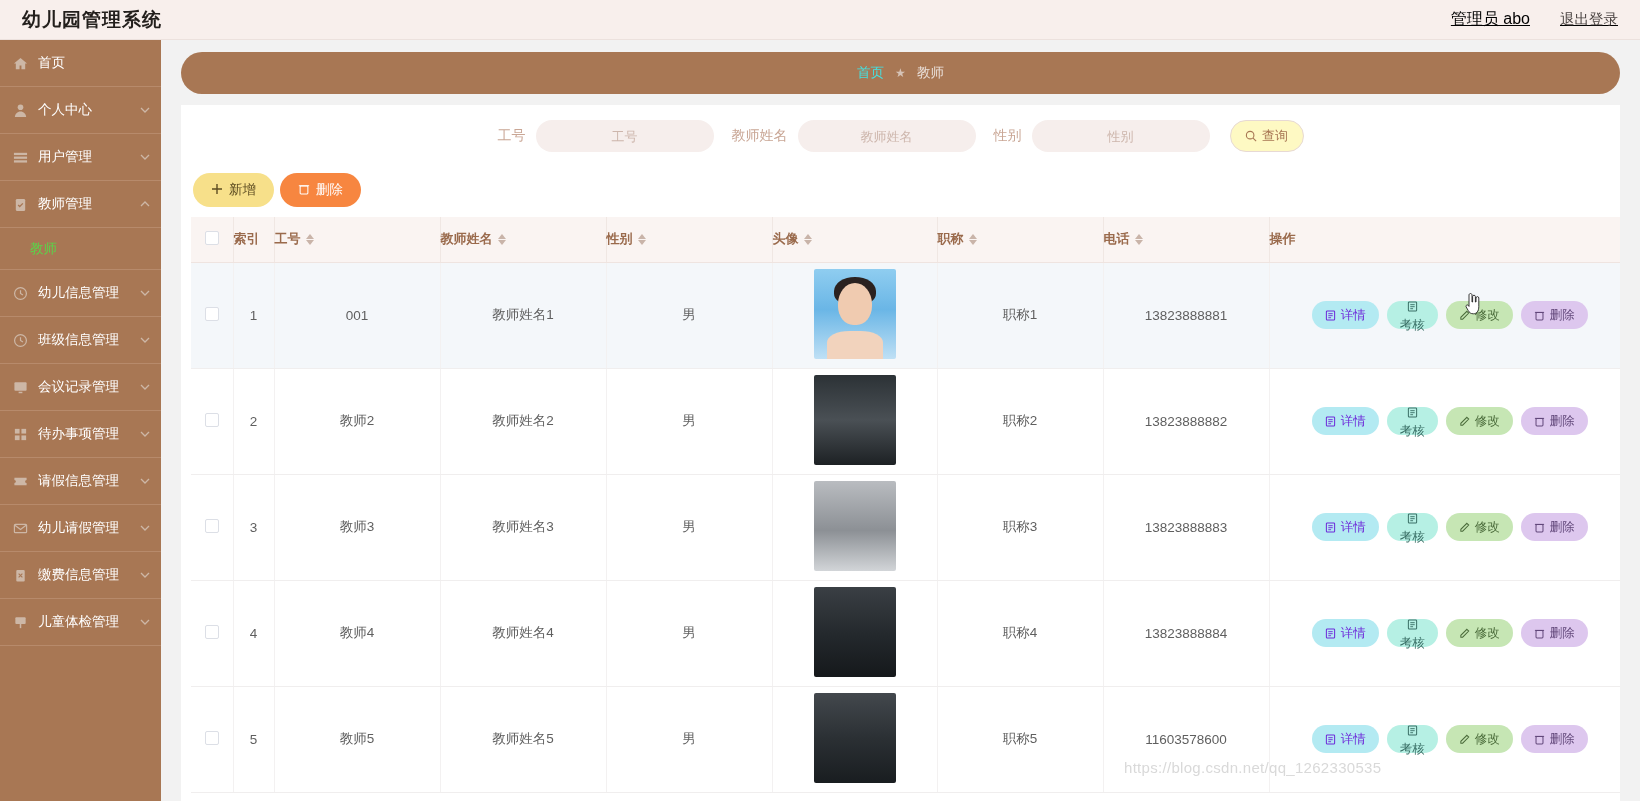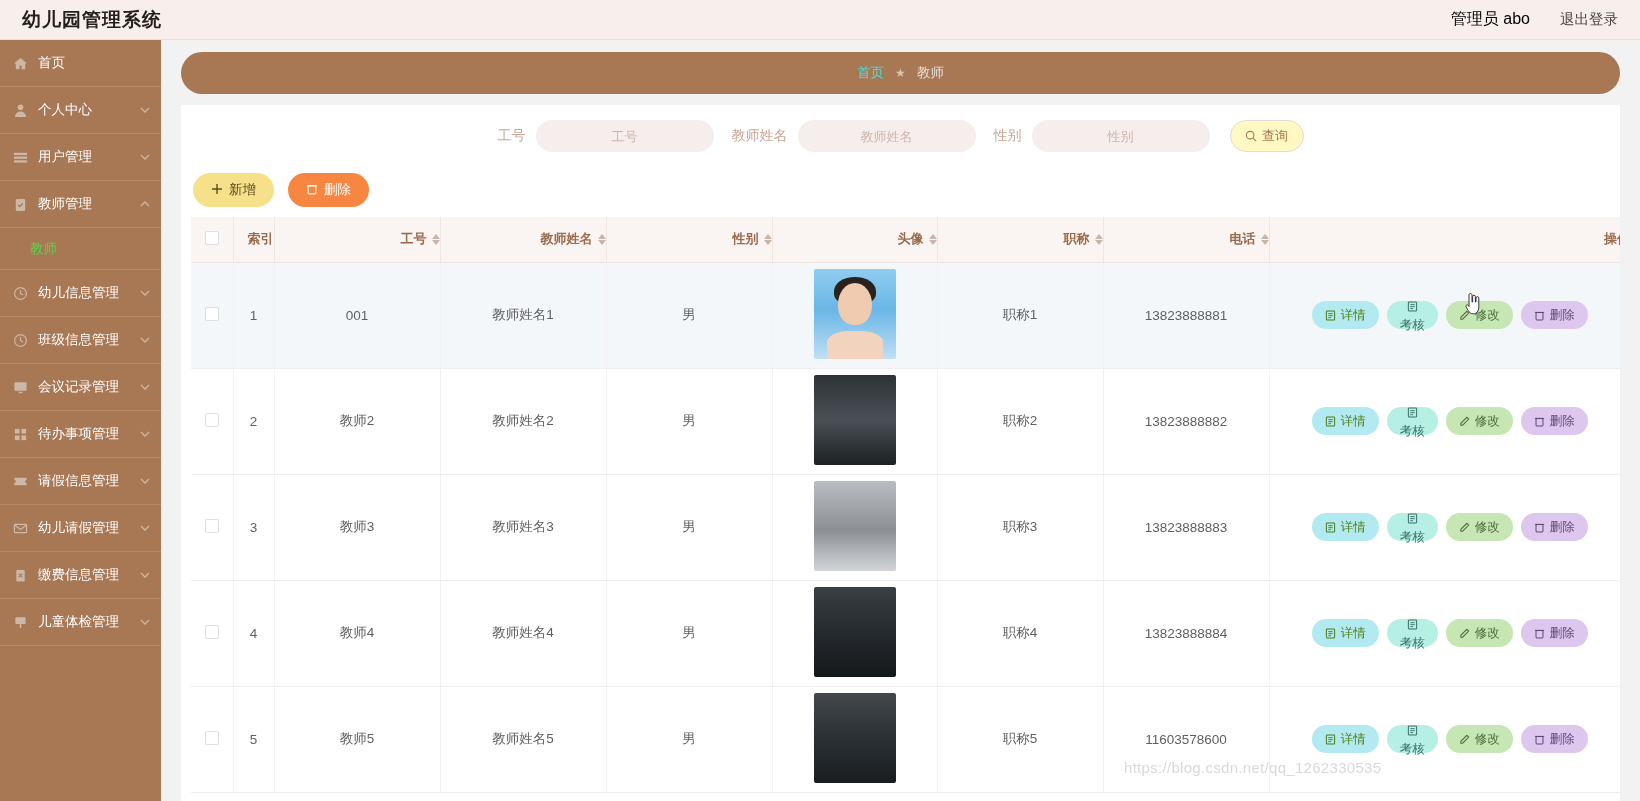--- a/index.html
+++ b/index.html
@@ -17,21 +17,21 @@
     background: #f8efec;
     display: flex; align-items: center;
     border-bottom: 1px solid #ece1dd;
   }
   .topbar-title {
     margin-left: 22px;
     font-size: 19px; font-weight: bold; color: #231f1c; letter-spacing: 1px;
   }
   .topbar-right {
     margin-left: auto; margin-right: 22px;
-    display: flex; align-items: center; gap: 30px;
+    display: flex; align-items: center; gap: 30px; text-decoration: underline;
   }
   .topbar-user, .topbar-logout {
     font-size: 14.5px; color: #4b4442;
   }
   .topbar-logout { cursor: pointer; }
 
   
   .sidebar {
     position: absolute; top: 40px; left: 0; width: 161px; height: 761px;
     background: #a87754;
@@ -110,42 +110,42 @@
   .btn-search {
     margin-left: 20px;
     width: 74px; height: 32px; border-radius: 16px;
     background: #fef9c3; border: 1px solid #e7d9d4;
     display: flex; align-items: center; justify-content: center; gap: 5px;
     font-size: 13px; color: #a87754; cursor: pointer;
   }
   .btn-search svg { display:block; }
 
   
-  .toolbar { padding: 6px 0 10px 12px; display: flex; gap: 14px; }
+  .toolbar { padding: 6px 0 10px 12px; display: flex; gap: 6px; }
   .btn-add, .btn-del {
     height: 34px; padding: 0 18px; border-radius: 17px; border: none;
     display: flex; align-items: center; gap: 6px;
     font-size: 13.5px; cursor: pointer;
     font-family: "Liberation Sans", sans-serif;
   }
   .btn-add { background: #f7e08a; color: #5e4d22; }
   .btn-del { background: #f78640; color: #ffffff; }
 
   
   .table-wrap { padding: 0 10px; }
   table { width: 1439px; border-collapse: collapse; table-layout: fixed; }
   thead th {
     background: #faf4f2; height: 45px;
     font-size: 13px; font-weight: bold; color: #9a6a4c;
     border-bottom: 1px solid #efe4e0;
     border-right: 1px solid #f0e7e3;
     text-align: center;
   }
   thead th:last-child { border-right: none; }
-  .th-inner { display:flex; align-items:center; justify-content:flex-end; gap:5px; }
+  .th-inner { display:flex; align-items:center; justify-content:flex-start; gap:5px; }
   .sort-ico { display:flex; flex-direction:column; gap:1px; }
   .sort-ico i {
     display:block; width:0; height:0; border-left:4px solid transparent;
     border-right:4px solid transparent;
   }
   .sort-ico i.up { border-bottom:5px solid #c9b4a9; }
   .sort-ico i.dn { border-top:5px solid #c9b4a9; }
 
   tbody td {
     border-bottom: 1px solid #f0eeee;
@@ -186,21 +186,21 @@
     background:#f2d3bd;
   }
 
   .ops { display: flex; flex-wrap: wrap; gap: 8px; justify-content: center; align-content: center; padding: 6px 4px; }
   .op {
     height: 28px; padding: 0 13px; border-radius: 14px; border: none;
     display: inline-flex; align-items: center; gap: 5px;
     font-size: 12.5px; cursor: pointer; white-space: nowrap;
     font-family: "Liberation Sans", sans-serif;
   }
-  .op-detail { background: #b3eaf2; color: #4d7c0f; }
+  .op-detail { background: #b3eaf2; color: #6d28d9; }
   .op-assess { background: #b6f0e4; color: #3a6f66; flex-direction: column; }
   .op-edit   { background: #c6e6b4; color: #4a6b3a; }
   .op-del    { background: #ddc7ee; color: #62487a; }
   .op svg { display: block; }
 
   
   .watermark {
     position: absolute; left: 1124px; top: 759px;
     font-size: 15px; color: #d9d9d9; letter-spacing: 0.3px;
     pointer-events: none; white-space: nowrap;

